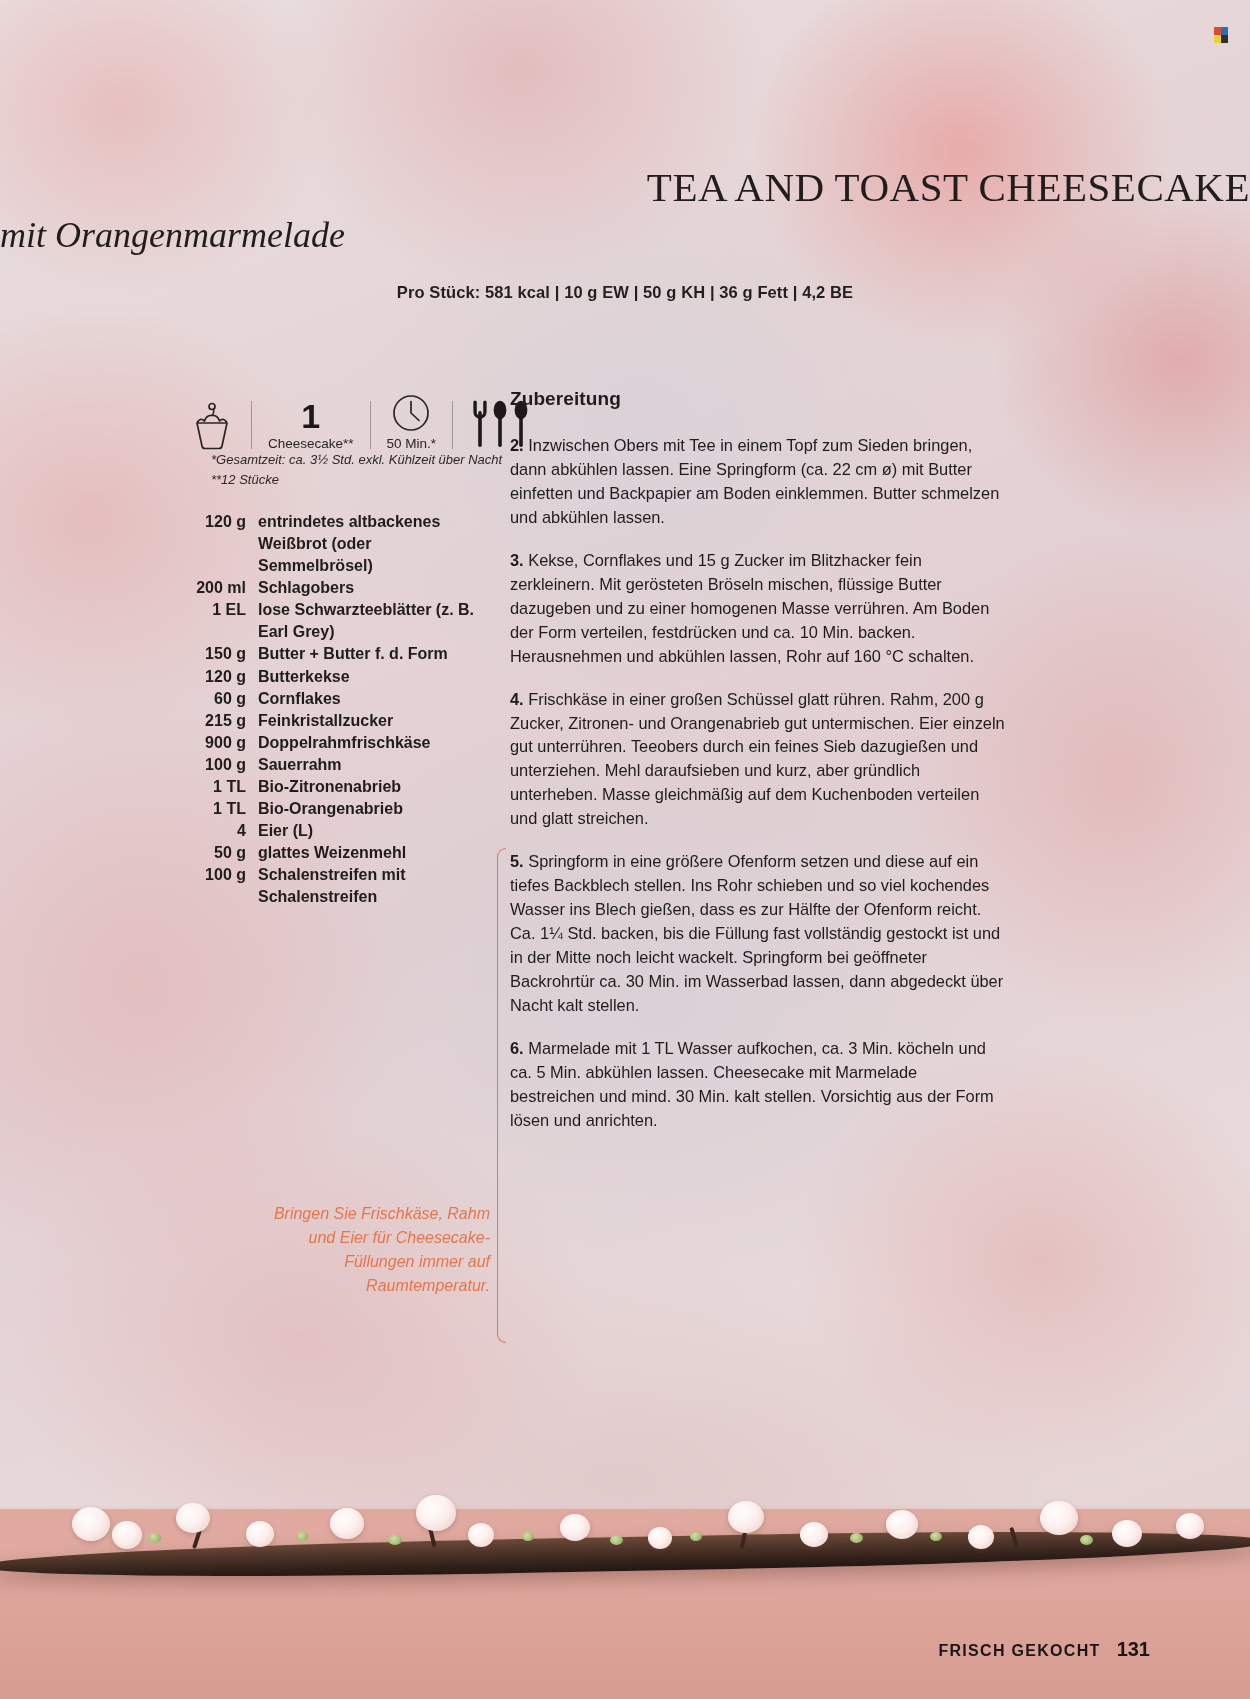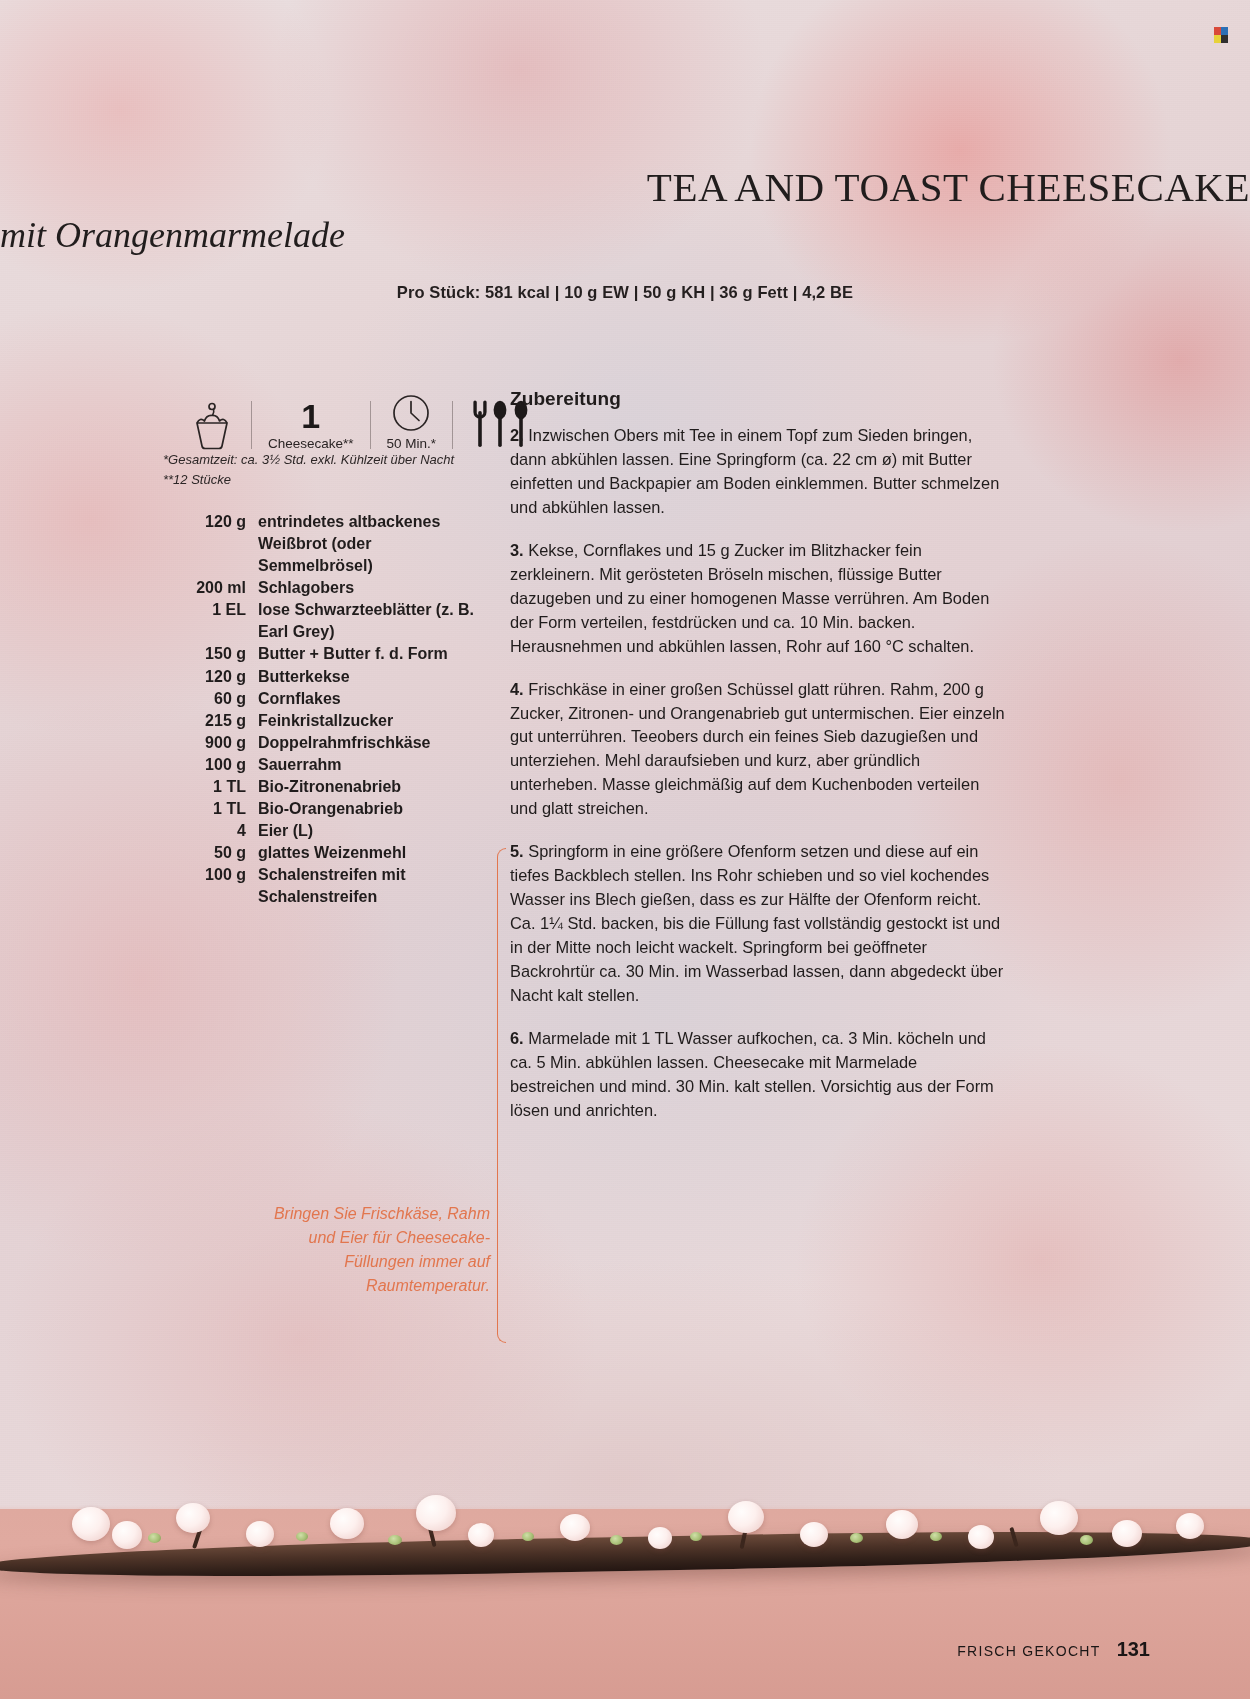--- a/index.html
+++ b/index.html
@@ -128,21 +128,21 @@
   }
 
   .footnotes {
     position: absolute;
     top: 450px; left: 163px;
     font-size: 13px;
     font-style: italic;
     color: #2c2626;
     line-height: 1.55;
   }
-  .footnotes .fn { white-space: nowrap; }
+  .footnotes .fn { white-space: nowrap; margin-left: 48px; }
 
   
   .ingredients {
     position: absolute;
     top: 511px; left: 150px;
     width: 330px;
     font-size: 16px;
     font-weight: bold;
     color: #201c1c;
     line-height: 1.38;
@@ -181,21 +181,21 @@
   
   .prep {
     position: absolute;
     top: 388px; left: 510px;
     width: 495px;
     color: #201c1c;
   }
   .prep h2 {
     font-size: 19px;
     font-weight: bold;
-    margin-bottom: 14px;
+    margin-bottom: 24px;
     letter-spacing: .1px;
   }
   .step {
     font-size: 16.4px;
     line-height: 1.46;
     margin-bottom: 19px;
     text-align: left;
   }
   .step b { font-weight: bold; }
 
@@ -246,22 +246,22 @@
 
   .footer {
     position: absolute;
     bottom: 38px; right: 100px;
     display: flex;
     align-items: baseline;
     gap: 16px;
     color: #1b1616;
   }
   .footer .brand {
-    font-size: 14px;
-    font-weight: normal;
+    font-size: 16px;
+    font-weight: bold;
     letter-spacing: 1.3px;
   }
   .footer .pageno {
     font-size: 20px;
     font-weight: bold;
   }
 
   svg { display: block; }
 </style>
 </head>

